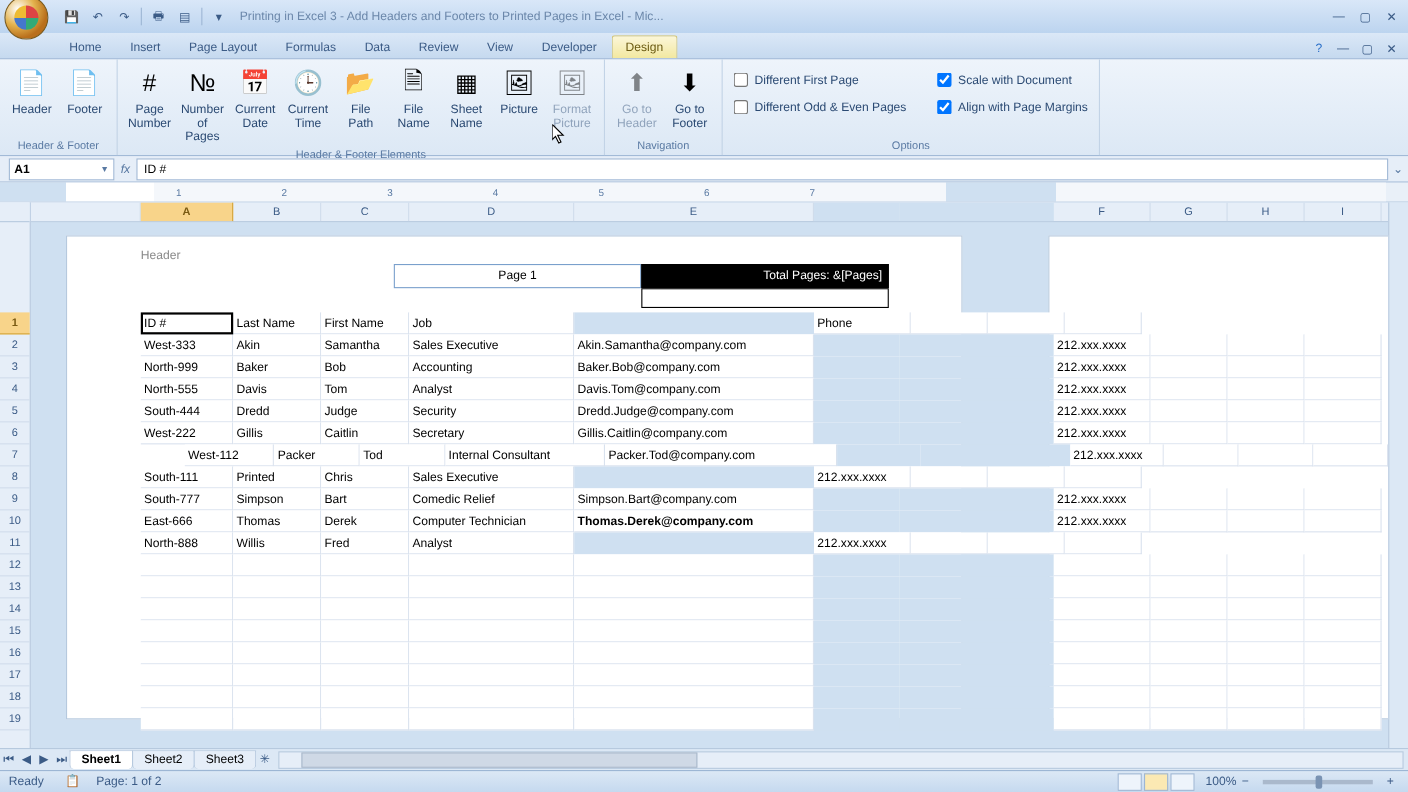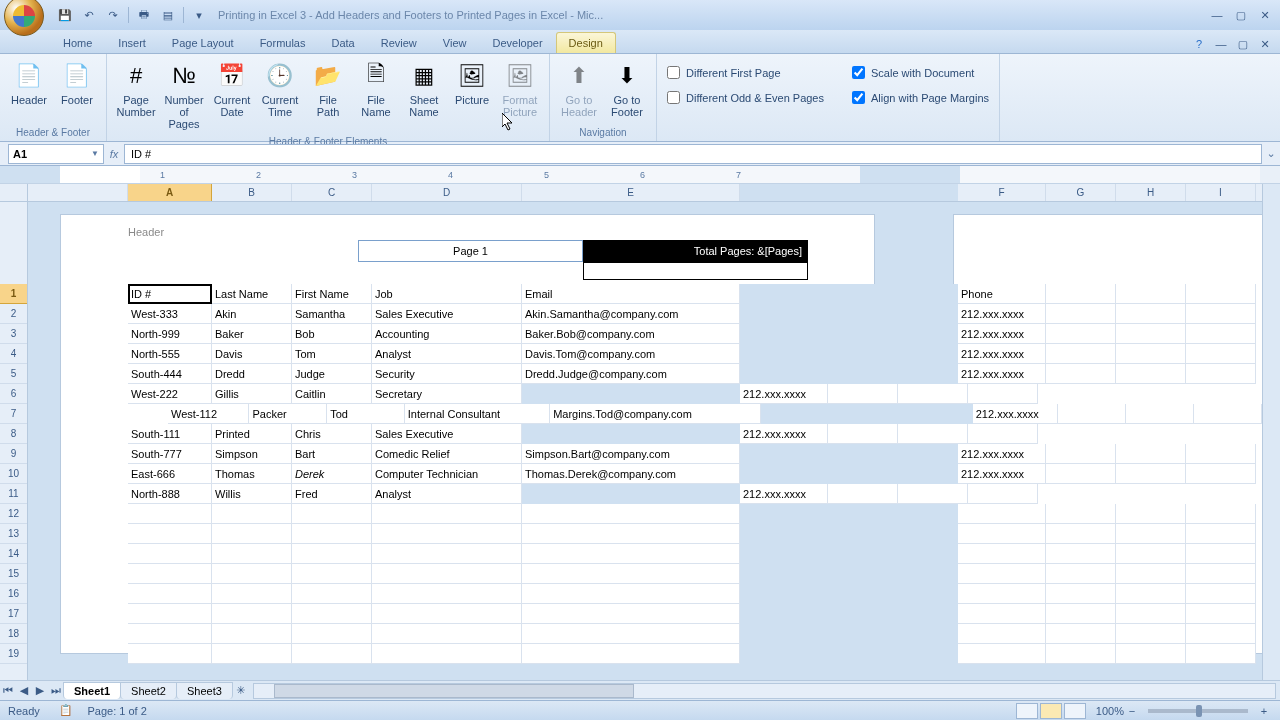--- a/index.html
+++ b/index.html
@@ -221,20 +221,21 @@
           <label class="chk-row">
             <input type="checkbox" checked="" style="">
             <span>Scale with Document</span>
           </label>
           <label class="chk-row">
             <input type="checkbox" checked="" style="">
             <span>Align with Page Margins</span>
           </label>
         </div>
       </div>
+    <div class="group-label">Options</div>
   </div>
 </div>
 
 <div class="fbar">
   <div class="namebox">
     <span>A1</span>
     <span style="font-size:8px;color:#5a7aa3">▼</span>
   </div>
   <div class="fx">fx</div>
   <div class="formula-input">
@@ -315,21 +316,20 @@
       </div>
     <div class="hdr-caret" style="left:555px; top:78px; width:225px; height:18px;"></div>
 
     <div class="gridrows" id="gridrows" style="top:100px;">
         <div class="cellrow">
           <div class="cell" style="width: 100px; background: transparent; border: none;"></div>
           <div class="cell" style="width: 84px;">ID #</div>
           <div class="cell" style="width: 80px;">Last Name</div>
           <div class="cell" style="width: 80px;">First Name</div>
           <div class="cell" style="width: 150px;">Job</div>
-          <div class="cell" style="width: 218px;">Email</div>
           <div class="cell gap" style="width: 78px;"></div>
           <div class="cell gap" style="width: 140px;"></div>
           <div class="cell" style="width: 88px;">Phone</div>
           <div class="cell" style="width: 70px;"></div>
           <div class="cell" style="width: 70px;"></div>
           <div class="cell" style="width: 70px;"></div>
         </div>
         <div class="cellrow">
           <div class="cell" style="width: 100px; background: transparent; border: none;"></div>
           <div class="cell" style="width: 84px;">West-333</div>
@@ -385,34 +385,35 @@
           <div class="cell" style="width: 70px;"></div>
           <div class="cell" style="width: 70px;"></div>
           <div class="cell" style="width: 70px;"></div>
         </div>
         <div class="cellrow">
           <div class="cell" style="width: 100px; background: transparent; border: none;"></div>
           <div class="cell" style="width: 84px;">West-222</div>
           <div class="cell" style="width: 80px;">Gillis</div>
           <div class="cell" style="width: 80px;">Caitlin</div>
           <div class="cell" style="width: 150px;">Secretary</div>
+          <div class="cell" style="width: 218px;">Gillis.Caitlin@company.com</div>
           <div class="cell gap" style="width: 78px;"></div>
           <div class="cell gap" style="width: 140px;"></div>
           <div class="cell" style="width: 88px;">212.xxx.xxxx</div>
           <div class="cell" style="width: 70px;"></div>
           <div class="cell" style="width: 70px;"></div>
           <div class="cell" style="width: 70px;"></div>
         </div>
         <div class="cellrow">
           <div class="cell" style="width: 100px; background: transparent; border: none;"></div>
           <div class="cell" style="width: 84px; margin-left: 43px;">West-112</div>
           <div class="cell" style="width: 80px;">Packer</div>
           <div class="cell" style="width: 80px;">Tod</div>
           <div class="cell" style="width: 150px;">Internal Consultant</div>
-          <div class="cell" style="width: 218px;">Margins.Tod@company.com</div>
+          <div class="cell" style="width: 218px;">Packer.Tod@company.com</div>
           <div class="cell gap" style="width: 78px;"></div>
           <div class="cell gap" style="width: 140px;"></div>
           <div class="cell" style="width: 88px;">212.xxx.xxxx</div>
           <div class="cell" style="width: 70px;"></div>
           <div class="cell" style="width: 70px;"></div>
           <div class="cell" style="width: 70px;"></div>
         </div>
         <div class="cellrow">
           <div class="cell" style="width: 100px; background: transparent; border: none;"></div>
           <div class="cell" style="width: 84px;">South-111</div>
@@ -437,23 +438,23 @@
           <div class="cell gap" style="width: 140px;"></div>
           <div class="cell" style="width: 88px;">212.xxx.xxxx</div>
           <div class="cell" style="width: 70px;"></div>
           <div class="cell" style="width: 70px;"></div>
           <div class="cell" style="width: 70px;"></div>
         </div>
         <div class="cellrow">
           <div class="cell" style="width: 100px; background: transparent; border: none;"></div>
           <div class="cell" style="width: 84px;">East-666</div>
           <div class="cell" style="width: 80px;">Thomas</div>
-          <div class="cell" style="width: 80px; font-style: italic;">Derek</div>
+          <div class="cell" style="width: 80px;">Derek</div>
           <div class="cell" style="width: 150px;">Computer Technician</div>
-          <div class="cell" style="width: 218px;">Thomas.Derek@company.com</div>
+          <div class="cell" style="width: 218px; font-weight: bold;">Thomas.Derek@company.com</div>
           <div class="cell gap" style="width: 78px;"></div>
           <div class="cell gap" style="width: 140px;"></div>
           <div class="cell" style="width: 88px;">212.xxx.xxxx</div>
           <div class="cell" style="width: 70px;"></div>
           <div class="cell" style="width: 70px;"></div>
           <div class="cell" style="width: 70px;"></div>
         </div>
         <div class="cellrow">
           <div class="cell" style="width: 100px; background: transparent; border: none;"></div>
           <div class="cell" style="width: 84px;">North-888</div>

